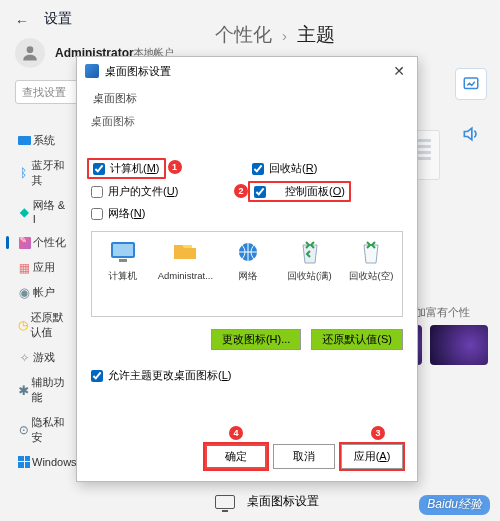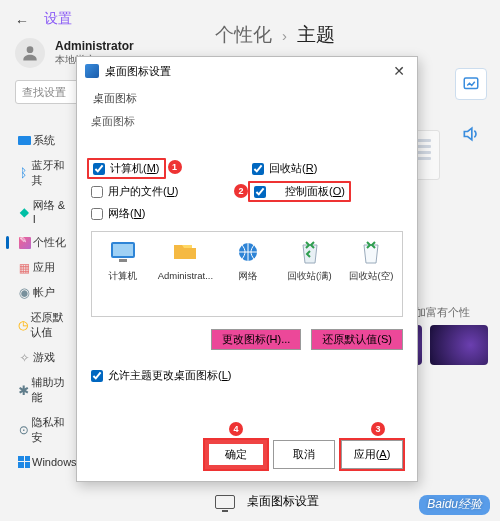--- a/index.html
+++ b/index.html
@@ -1,23 +1,23 @@
 <!DOCTYPE html>
 <html><head>
 <meta charset="utf-8">
 <style>
 *{margin:0;padding:0;box-sizing:border-box;font-family:"Segoe UI","Microsoft YaHei",sans-serif;}
 body{width:500px;height:521px;background:#f3f3f3;position:relative;overflow:hidden;}
 .page-header{padding:10px 15px 5px 15px;display:flex;align-items:center;gap:10px;}
 .back-arrow{font-size:14px;color:#333;margin-right:5px;}
-.settings-title{font-size:14px;color:#8b5cf6;}
+.settings-title{font-size:14px;color:#0f172a;}
 .user-row{padding:5px 15px 10px 15px;display:flex;align-items:center;gap:10px;}
 .avatar{width:30px;height:30px;border-radius:50%;background:#e6e6e6;display:flex;align-items:center;justify-content:center;}
 .avatar svg{width:20px;height:20px;fill:#888;}
-.user-info{display:flex;flex-direction:column;}
+.user-info{display:flex;}
 .user-name{font-size:12px;font-weight:600;color:#222;}
 .user-sub{font-size:10px;color:#666;}
 .breadcrumb{position:absolute;top:22px;left:215px;font-size:19px;display:flex;align-items:center;gap:10px;}
 .bc-parent{color:#666;}
 .bc-sep{color:#999;font-size:15px;}
 .bc-current{color:#222;font-weight:500;}
 .search-box{margin:2px 15px 8px 15px;width:140px;height:24px;border:1px solid #ccc;border-radius:3px;background:#fff;font-size:11px;padding:2px 6px;color:#888;display:flex;align-items:center;}
 .sidebar{position:absolute;top:128px;left:0;width:80px;}
 .sidebar-item{display:flex;align-items:center;gap:2px;padding:5px 10px 5px 18px;font-size:11px;color:#333;cursor:pointer;position:relative;}
 .sidebar-item.active::before{content:"";position:absolute;left:6px;top:6px;bottom:6px;width:3px;background:#0067c0;border-radius:2px;}
@@ -43,26 +43,26 @@
 .dlg-group-title{font-size:11px;color:#555;margin-bottom:4px;}
 .checkbox-grid{display:grid;grid-template-columns:1fr 1fr;row-gap:6px;column-gap:10px;font-size:11px;padding:2px 0;margin-top:29px;}
 .cb{display:flex;align-items:center;gap:5px;}
 .cb input{width:12px;height:12px;accent-color:#0067c0;}
 .hl-red{border:2px solid #e33;border-radius:1px;padding:1px 4px;margin:-2px -4px;position:relative;}
 .badge{position:absolute;width:14px;height:14px;border-radius:50%;background:#e33;color:#fff;font-size:9px;font-weight:bold;display:flex;align-items:center;justify-content:center;}
 .icon-box{margin:8px 14px;border:1px solid #ccc;height:86px;padding:6px 4px;display:flex;gap:8px;align-items:flex-start;}
 .ic{display:flex;flex-direction:column;align-items:center;width:56px;gap:4px;font-size:9.5px;color:#333;text-align:center;}
 .ic .glyph{width:30px;height:28px;display:flex;align-items:center;justify-content:center;}
 .btn-row{display:flex;justify-content:flex-end;gap:10px;padding:4px 14px;font-size:11px;}
-.btn{border:1px solid #999;background:#ec4899;padding:2px 10px;font-size:11px;cursor:pointer;min-width:82px;text-align:center;}
+.btn{border:1px solid #999;background:#84cc16;padding:2px 10px;font-size:11px;cursor:pointer;min-width:82px;text-align:center;}
 .allow-row{padding:14px 14px 6px 14px;font-size:11px;display:flex;align-items:center;gap:5px;}
 .allow-row input{accent-color:#0067c0;width:12px;height:12px;}
 .dlg-footer{margin-top:auto;padding:10px 14px 12px 14px;display:flex;justify-content:flex-end;gap:6px;position:relative;}
 .fbtn{border:1px solid #999;background:#fff;padding:3px 0;font-size:11px;cursor:pointer;width:62px;text-align:center;}
-.fbtn.primary{border:4px solid #ef4444;}
+.fbtn.primary{border:2px solid #ef4444;}
 .hl-red-btn{outline:2px solid #e33;}
 u{text-decoration:underline;}
 
 
 .si-system{background:#1e88e5;width:13px;height:9px;border-radius:1px;}
 .si-bt{color:#1e88e5;font-size:12px;}
 .si-net{color:#00bfa5;font-size:12px;}
 .si-pers{background:linear-gradient(135deg,#f06292,#ba68c8);width:12px;height:12px;border-radius:1px;position:relative;}
 .si-pers::after{content:"✎";position:absolute;left:1px;top:-2px;font-size:9px;color:#fff;}
 .si-apps{color:#e57373;font-size:12px;}

